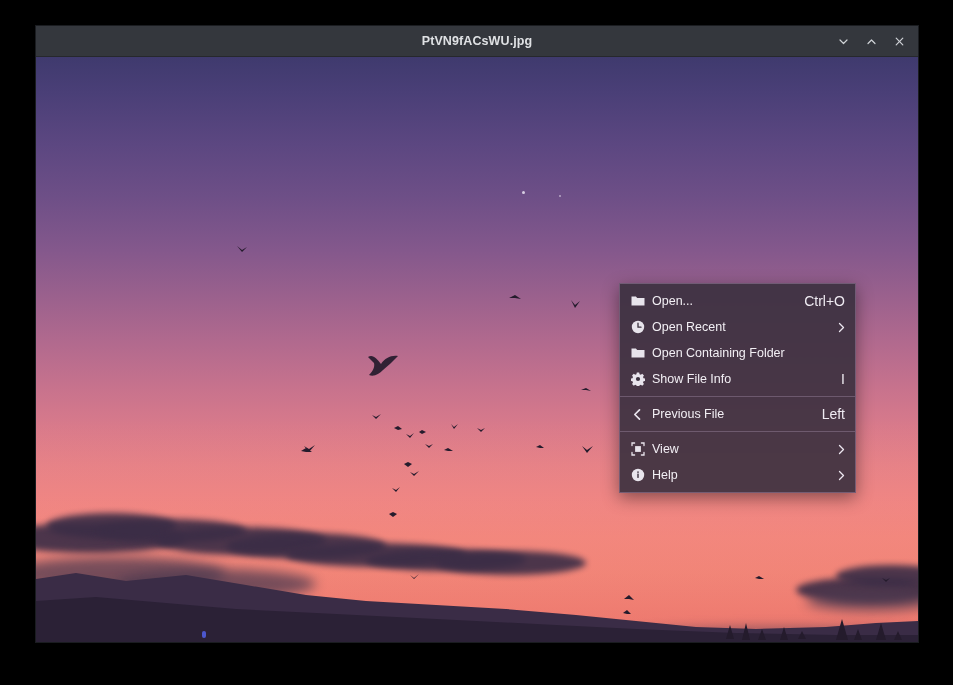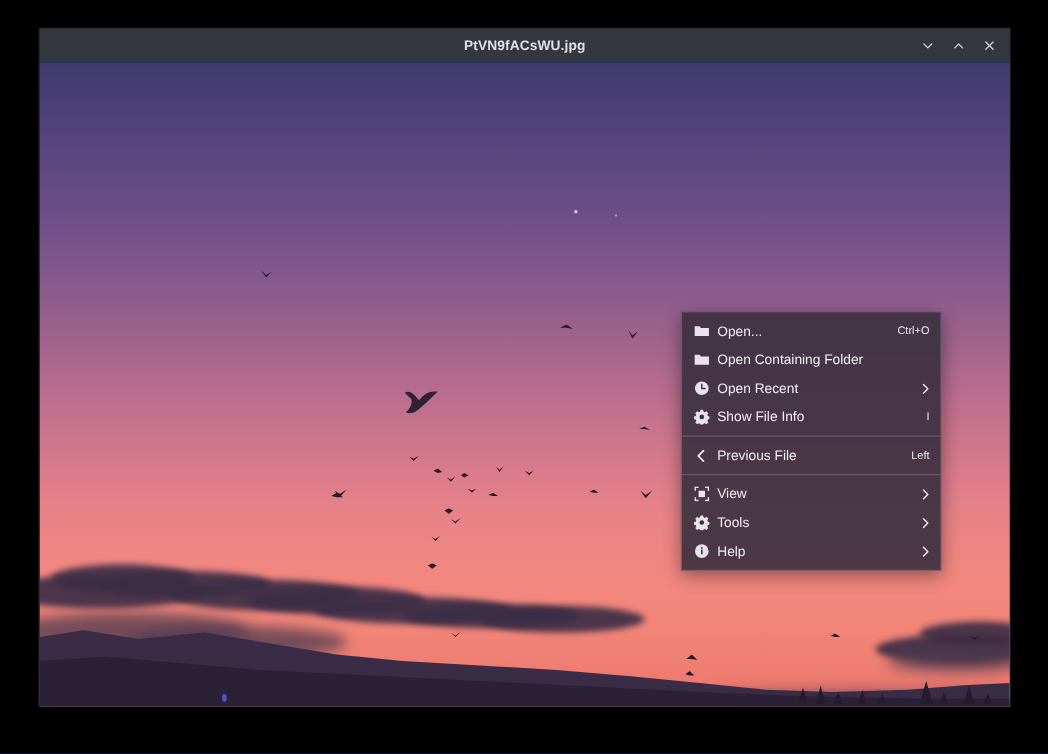--- a/index.html
+++ b/index.html
@@ -196,21 +196,21 @@
     color: #e8e4ec;
   }
   .mi-icon svg { display: block; }
   .mi-label {
     font-size: 12.5px;
     color: #f2eff4;
     white-space: nowrap;
     flex: 1 1 auto;
   }
   .mi-accel {
-    font-size: 10px;
+    font-size: 14px;
     color: #efebf2;
     white-space: nowrap;
     margin-left: 12px;
   }
   .mi-arrow {
     width: 12px;
     height: 14px;
     margin-left: 10px;
     display: flex;
     align-items: center;
@@ -439,41 +439,41 @@
               <svg width="14" height="12" viewBox="0 0 14 12">
                 <path d="M0.5,1.5 h4.4 l1.3,1.6 h7.3 v7.4 h-13 z" fill="#e8e4ec"></path>
               </svg>
             </span>
             <span class="mi-label">Open...</span>
             <span class="mi-accel">Ctrl+O</span>
           </div>
 
           <div class="menu-item">
             <span class="mi-icon">
-              <svg width="14" height="12" viewBox="0 0 14 12">
-                <path d="M0.5,1.5 h4.4 l1.3,1.6 h7.3 v7.4 h-13 z" fill="#e8e4ec"></path>
-              </svg>
-            </span>
-            <span class="mi-label">Open Containing Folder</span>
-            <span class="mi-accel"></span>
-          </div>
-
-          <div class="menu-item">
-            <span class="mi-icon">
               <svg width="14" height="14" viewBox="0 0 14 14">
                 <circle cx="7" cy="7" r="6.2" fill="#e8e4ec"></circle>
                 <path d="M7,3.2 v4 h3" stroke="#3a303e" stroke-width="1.3" fill="none" stroke-linecap="round"></path>
               </svg>
             </span>
             <span class="mi-label">Open Recent</span>
             <span class="mi-arrow">
               <svg width="7" height="11" viewBox="0 0 7 11" fill="none" stroke="#ece7f0" stroke-width="1.3" stroke-linecap="round" stroke-linejoin="round">
                 <polyline points="1.5,1.5 5.5,5.5 1.5,9.5"></polyline>
               </svg>
             </span>
+          </div>
+
+          <div class="menu-item">
+            <span class="mi-icon">
+              <svg width="14" height="12" viewBox="0 0 14 12">
+                <path d="M0.5,1.5 h4.4 l1.3,1.6 h7.3 v7.4 h-13 z" fill="#e8e4ec"></path>
+              </svg>
+            </span>
+            <span class="mi-label">Open Containing Folder</span>
+            <span class="mi-accel"></span>
           </div>
 
           <div class="menu-item">
             <span class="mi-icon">
               <svg width="14" height="14" viewBox="0 0 14 14">
                 <path fill="#e8e4ec" d="M5.8,0.6 h2.4 l0.35,1.7 1.25,0.52 1.45,-0.95 1.7,1.7
                   -0.95,1.45 0.52,1.25 1.7,0.35 v2.4 l-1.7,0.35 -0.52,1.25 0.95,1.45 -1.7,1.7
                   -1.45,-0.95 -1.25,0.52 -0.35,1.7 h-2.4 l-0.35,-1.7 -1.25,-0.52 -1.45,0.95
                   -1.7,-1.7 0.95,-1.45 -0.52,-1.25 -1.7,-0.35 v-2.4 l1.7,-0.35 0.52,-1.25
                   -0.95,-1.45 1.7,-1.7 1.45,0.95 1.25,-0.52 z"></path>
@@ -514,38 +514,20 @@
               </svg>
             </span>
             <span class="mi-label">View</span>
             <span class="mi-arrow">
               <svg width="7" height="11" viewBox="0 0 7 11" fill="none" stroke="#ece7f0" stroke-width="1.3" stroke-linecap="round" stroke-linejoin="round">
                 <polyline points="1.5,1.5 5.5,5.5 1.5,9.5"></polyline>
               </svg>
             </span>
           </div>
 
-          <div class="menu-item">
-            <span class="mi-icon">
-              <svg width="14" height="14" viewBox="0 0 14 14">
-                <path fill="#e8e4ec" d="M5.8,0.6 h2.4 l0.35,1.7 1.25,0.52 1.45,-0.95 1.7,1.7
-                  -0.95,1.45 0.52,1.25 1.7,0.35 v2.4 l-1.7,0.35 -0.52,1.25 0.95,1.45 -1.7,1.7
-                  -1.45,-0.95 -1.25,0.52 -0.35,1.7 h-2.4 l-0.35,-1.7 -1.25,-0.52 -1.45,0.95
-                  -1.7,-1.7 0.95,-1.45 -0.52,-1.25 -1.7,-0.35 v-2.4 l1.7,-0.35 0.52,-1.25
-                  -0.95,-1.45 1.7,-1.7 1.45,0.95 1.25,-0.52 z"></path>
-                <circle cx="7" cy="7" r="2.1" fill="#3a303e"></circle>
-              </svg>
-            </span>
-            <span class="mi-label">Tools</span>
-            <span class="mi-arrow">
-              <svg width="7" height="11" viewBox="0 0 7 11" fill="none" stroke="#ece7f0" stroke-width="1.3" stroke-linecap="round" stroke-linejoin="round">
-                <polyline points="1.5,1.5 5.5,5.5 1.5,9.5"></polyline>
-              </svg>
-            </span>
-          </div>
 
           <div class="menu-item">
             <span class="mi-icon">
               <svg width="14" height="14" viewBox="0 0 14 14">
                 <circle cx="7" cy="7" r="6.2" fill="#e8e4ec"></circle>
                 <rect x="6.3" y="5.6" width="1.4" height="4.3" fill="#3a303e"></rect>
                 <rect x="6.3" y="3.4" width="1.4" height="1.5" fill="#3a303e"></rect>
               </svg>
             </span>
             <span class="mi-label">Help</span>

